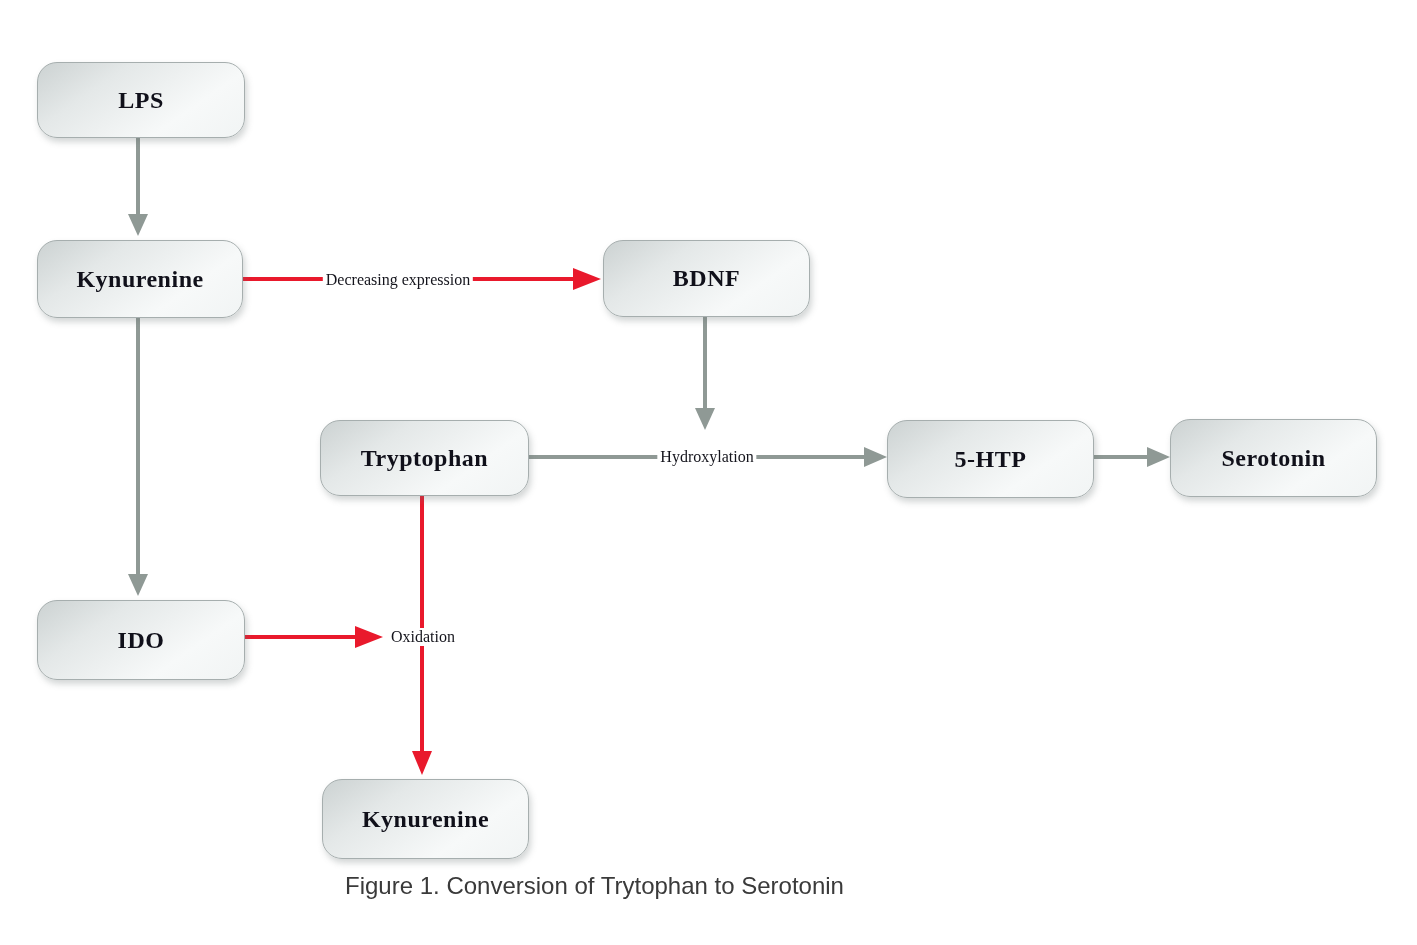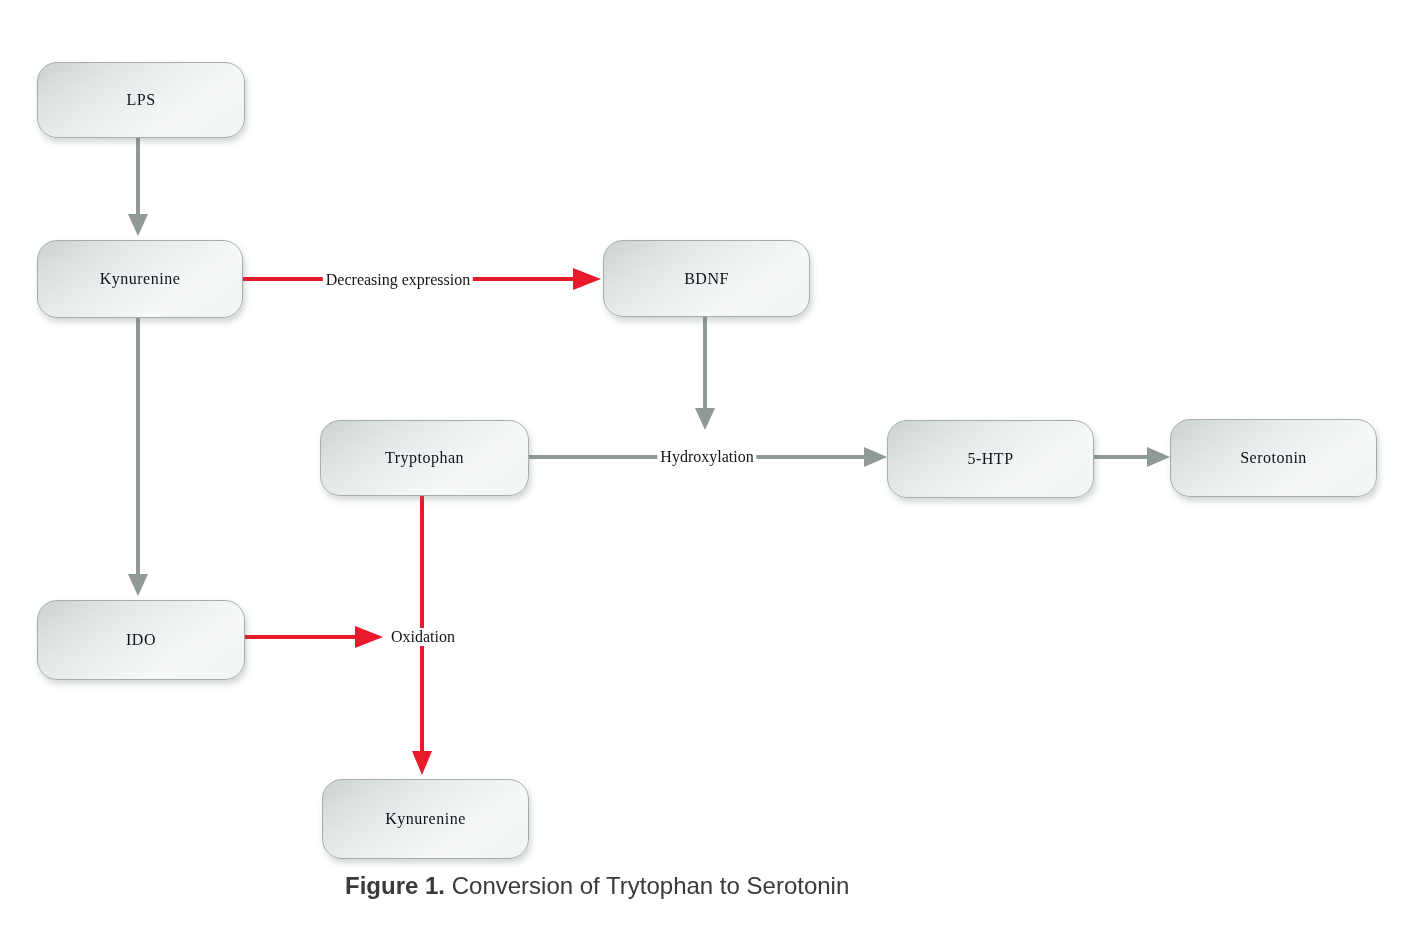--- a/index.html
+++ b/index.html
@@ -20,22 +20,22 @@
   
   .node{
     position:absolute;
     border:1.5px solid var(--node-border);
     border-radius:20px;
     background:linear-gradient(145deg,#ccd2d2 0%,#e4e8e8 30%,#f7f9f9 70%,#f1f4f4 100%);
     box-shadow:2px 4px 6px rgba(110,120,120,0.30);
     display:flex;align-items:center;justify-content:center;
   }
   .node-label{
-    font-weight:normal;
-    font-size:16px;
+    font-weight:bold;
+    font-size:24px;
     letter-spacing:0.5px;
     color:var(--node-text);
   }
   
   .line{position:absolute;background:var(--arrow-gray);}
   .line.v{width:4px;}
   .line.h{height:4px;}
   .line.red{background:var(--inhibit-red);}
   
   .head{position:absolute;width:0;height:0;}
@@ -55,21 +55,21 @@
   }
   
   .caption{
     position:absolute;
     left:345px;top:872px;
     font-family:"Liberation Sans","DejaVu Sans",sans-serif;
     font-size:24px;
     color:var(--caption-text);
     white-space:nowrap;
   }
-  .caption .bold{font-weight:bold;text-align:right;}
+  .caption .bold{font-weight:normal;text-align:right;}
 </style>
 </head>
 <body>
 
 <div id="canvas">
 
   <div class="line v" style="left:136px;top:136px;height:78px"></div>
   <div class="head down-gray" style="left:128px;top:214px"></div>
 
   <div class="line v" style="left:136px;top:318px;height:256px"></div>

